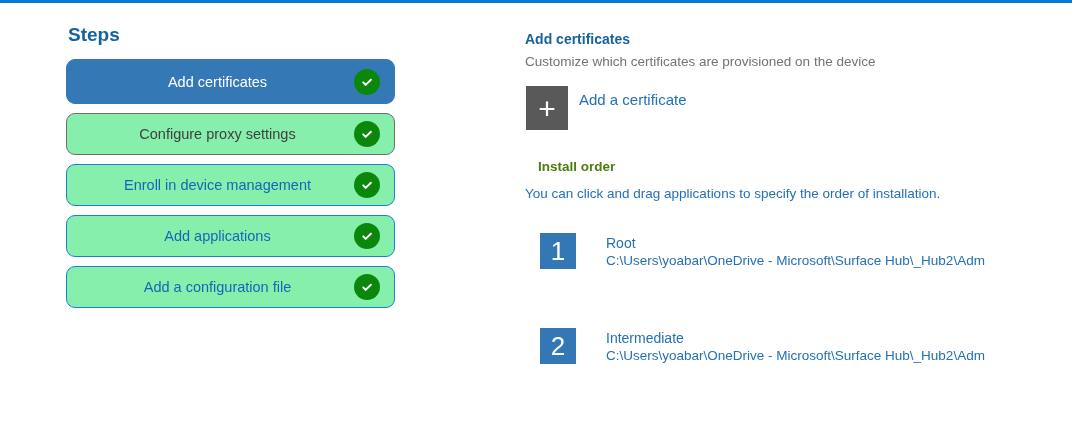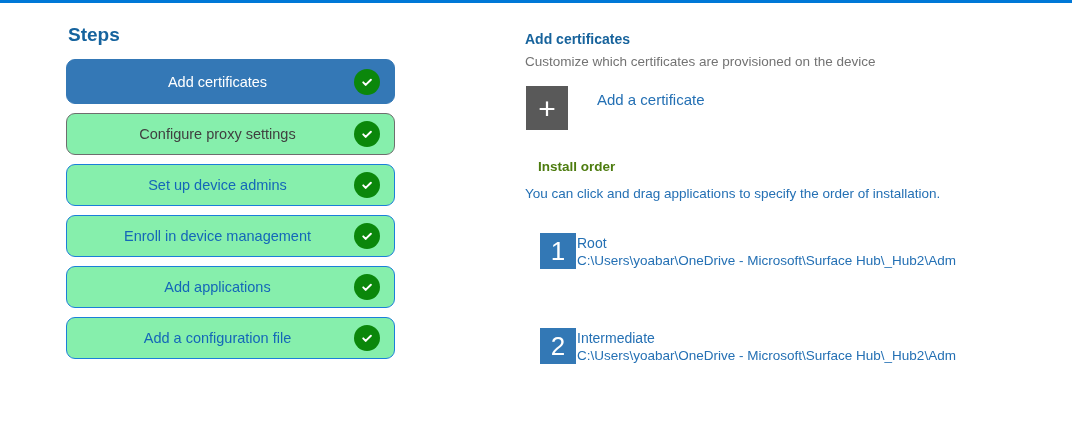--- a/index.html
+++ b/index.html
@@ -26,31 +26,31 @@
            width:26px; height:26px; border-radius:50%; background:#0b870b;
            display:flex; align-items:center; justify-content:center; }
   .check svg { width:18px; height:18px; display:block; }
 
   .section-title { position:absolute; left:525px; top:31px; font-size:14px; font-weight:bold; color:#17639c; }
   .section-subtitle { position:absolute; left:525px; top:54px; font-size:13.5px; color:#737373; }
 
   .add-cert-row { position:absolute; left:526px; top:86px; display:flex; align-items:flex-start; cursor:pointer; }
   .plus-tile { width:42px; height:44px; background:#595959; display:flex; align-items:center; justify-content:center; }
   .plus-tile span { color:#ffffff; font-size:30px; font-weight:300; line-height:30px; margin-top:2px; }
-  .add-cert-label { margin-left:29px; margin-top:5px; font-size:15px; color:#2470b4; }
+  .add-cert-label { margin-left:11px; margin-top:5px; font-size:15px; color:#2470b4; }
 
   .install-title { position:absolute; left:538px; top:159px; font-size:13.5px; font-weight:bold; color:#4d7c0f; }
   .install-desc { position:absolute; left:525px; top:186px; font-size:13.5px; color:#2470b4; }
 
   .order-item { position:absolute; left:540px; display:flex; align-items:flex-start; cursor:grab; }
   .order-item.pos-1 { top:233px; }
   .order-item.pos-2 { top:328px; }
   .num-tile { width:36px; height:36px; background:#3378b5; display:flex; align-items:center; justify-content:center; flex:none; }
   .num-tile span { color:#ffffff; font-size:26px; font-weight:300; line-height:26px; }
-  .order-text { margin-left:1px; margin-top:1px; }
+  .order-text { margin-left:30px; margin-top:1px; }
   .order-name { font-size:14px; color:#2470b4; line-height:18px; }
   .order-path { font-size:13.5px; color:#2470b4; line-height:18px; white-space:nowrap; }
 </style>
 </head>
 <body>
 
 <div class="screen">
   <div class="top-accent-bar"></div>
 
   <div class="steps-title">Steps</div>
@@ -68,28 +68,20 @@
 
     <div class="step muted">
       <span class="step-label">Configure proxy settings</span>
       <span class="check">
         <svg viewBox="0 0 24 24">
             <path d="M7 12.5l3.2 3.4L17.2 9" stroke="#fff" stroke-width="2.6" fill="none" stroke-linecap="round" stroke-linejoin="round"></path>
           </svg>
       </span>
     </div>
 
-    <div class="step">
-      <span class="step-label">Set up device admins</span>
-      <span class="check">
-        <svg viewBox="0 0 24 24">
-            <path d="M7 12.5l3.2 3.4L17.2 9" stroke="#fff" stroke-width="2.6" fill="none" stroke-linecap="round" stroke-linejoin="round"></path>
-          </svg>
-      </span>
-    </div>
 
     <div class="step">
       <span class="step-label">Enroll in device management</span>
       <span class="check">
         <svg viewBox="0 0 24 24">
             <path d="M7 12.5l3.2 3.4L17.2 9" stroke="#fff" stroke-width="2.6" fill="none" stroke-linecap="round" stroke-linejoin="round"></path>
           </svg>
       </span>
     </div>
 

